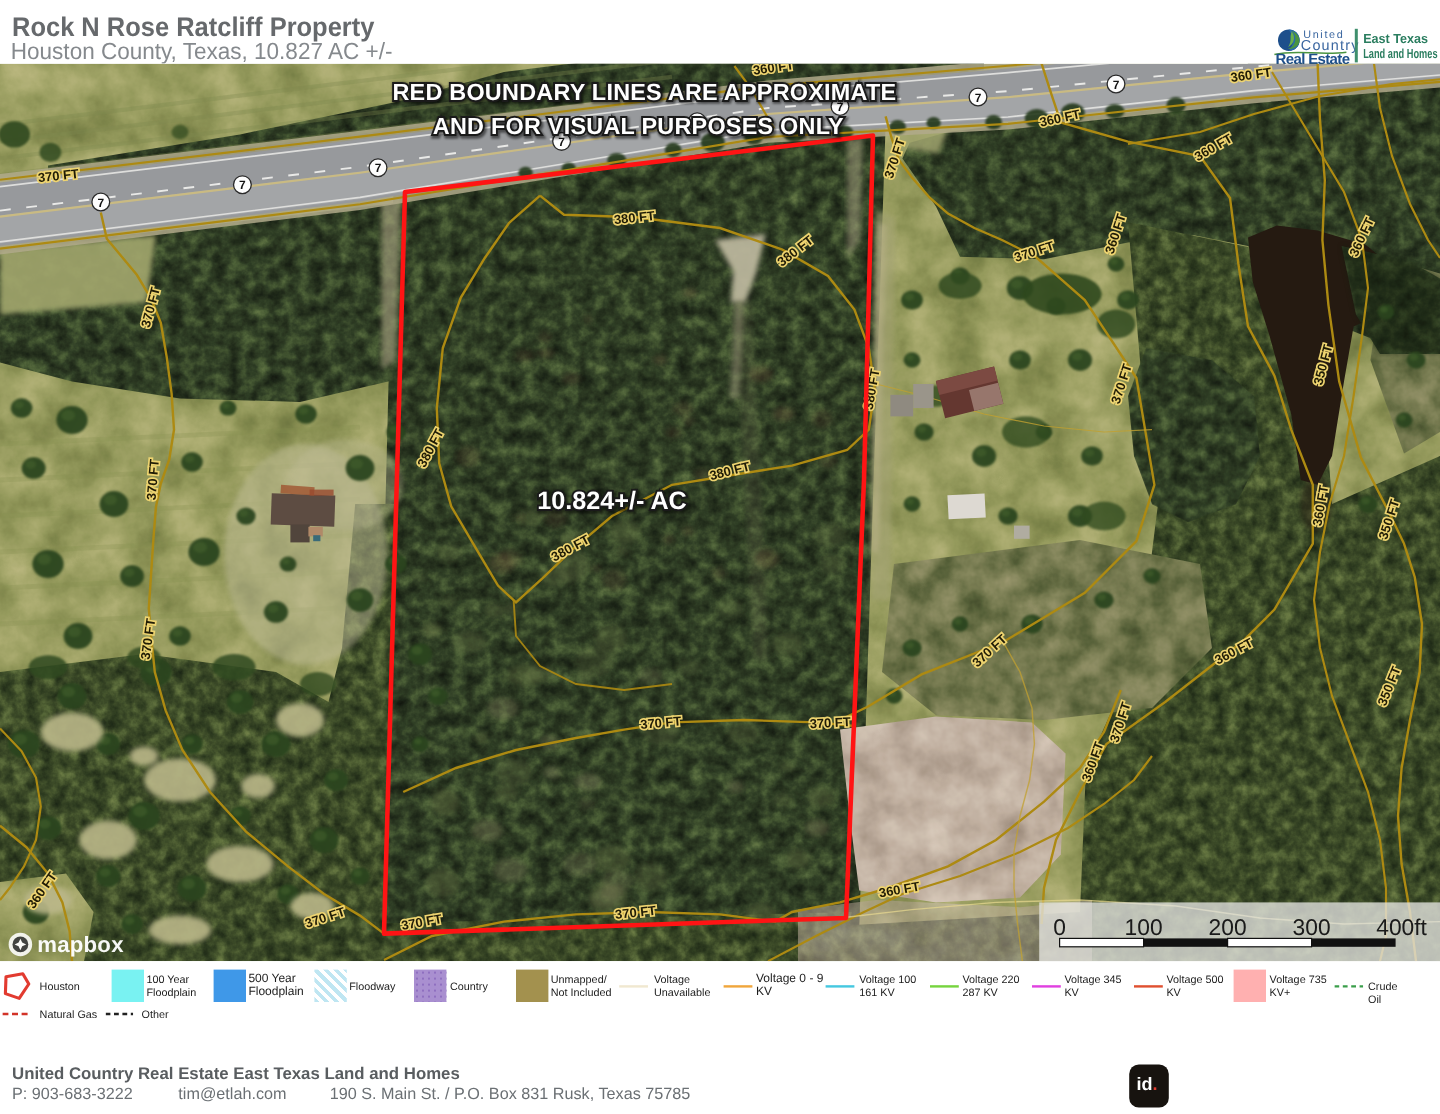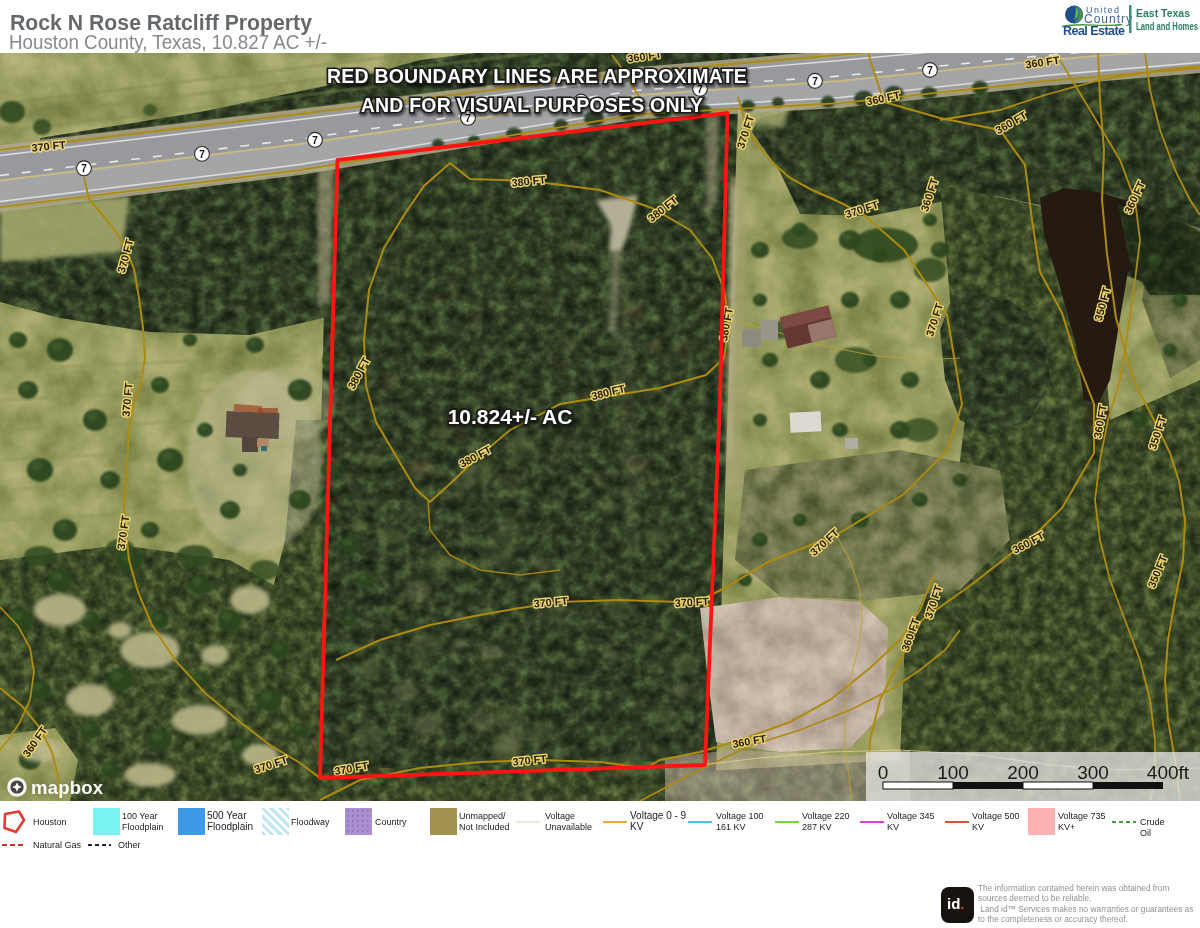--- a/index.html
+++ b/index.html
@@ -6,21 +6,21 @@
 *{box-sizing:border-box}
 </style></head>
 <body>
 <div style="position:relative;width:1112px;height:928px">
 
 <svg style="position:absolute;left:0;top:0" width="400" height="53">
 <text x="10" y="30" font-family="Liberation Sans, sans-serif" font-size="22.5" font-weight="bold" fill="#66696c" textLength="302" lengthAdjust="spacingAndGlyphs">Rock N Rose Ratcliff Property</text>
 <text x="9" y="49" font-family="Liberation Sans, sans-serif" font-size="19.5" fill="#85898d" textLength="318" lengthAdjust="spacingAndGlyphs">Houston County, Texas, 10.827 AC +/-</text>
 </svg>
 
-<div style="position:absolute;left:1058px;top:1px;width:142px;height:40px">
+<div style="position:absolute;left:1058px;top:20px;width:142px;height:40px">
 <svg width="142" height="40" viewBox="0 0 142 40" style="overflow:visible">
 <circle cx="16" cy="13.5" r="9" fill="#1d4f8b"></circle>
 <path d="M16,4.5 a9,9 0 0 1 0,18 c3.2,-4 4,-7.5 3.2,-10.6 c-0.8,-2.6 -1.7,-5 -3.2,-7.4 Z" fill="#2a6aab"></path>
 <path d="M18,5.5 c3.4,2.4 4.2,6.6 3,9.9 c-1.2,2.9 -3.3,4.6 -5.8,5.4 c4.2,0.4 8.3,-1.7 9.5,-5.4 c1,-3.7 -1.7,-8.2 -6.7,-9.9 Z" fill="#4a9440"></path>
 <path d="M18.4,6.3 c2,2.4 2.4,5.7 1.4,8.2 c-0.8,2.1 -2.4,3.7 -4.3,4.6 c1.5,-2.5 2.1,-5 2,-7.2 c-0.1,-2 0.3,-3.9 0.9,-5.6 Z" fill="#6ab04c"></path>
 <text x="28" y="11.5" font-family="Liberation Sans, sans-serif" font-size="9" fill="#3a66a0" textLength="33">United</text>
 <text x="26" y="21.5" font-family="Liberation Sans, sans-serif" font-size="12" fill="#3a66a0" textLength="48">Country</text>
 <path d="M4,25.5 C22,21 42,26.5 64,23.5" stroke="#4a9440" stroke-width="1.3" fill="none"></path>
 <text x="5" y="33.5" font-family="Liberation Sans, sans-serif" font-size="12.5" font-weight="bold" fill="#1d4f8b" textLength="62">Real Estate</text>
 <rect x="71" y="4" width="2.5" height="28" fill="#3f8f6d"></rect>
@@ -678,19 +678,20 @@
 <svg style="position:absolute;left:2px;top:842px" width="24" height="6">
       <line x1="0" y1="3" x2="24" y2="3" stroke="#d23328" stroke-width="2" stroke-dasharray="5 3"></line>
     </svg>
 <div style="position:absolute;left:33px;top:840px;font-size:9px;line-height:10.5px;color:#1c1c1c">Natural Gas</div>
 
 <svg style="position:absolute;left:88px;top:842px" width="23" height="6">
       <line x1="0" y1="3" x2="23" y2="3" stroke="#222222" stroke-width="2" stroke-dasharray="4 3"></line>
     </svg>
 <div style="position:absolute;left:118px;top:840px;font-size:9px;line-height:10.5px;color:#1c1c1c">Other</div>
 
-
+<div style="position:absolute;left:10px;top:886px;font-size:14px;font-weight:bold;color:#595d60">United Country Real Estate East Texas Land and Homes</div>
+
+<div style="position:absolute;left:10px;top:904px;font-size:13.5px;color:#6b7074">P: 903-683-3222<span style="display:inline-block;width:38px"></span>tim@etlah.com<span style="display:inline-block;width:36px"></span>190 S. Main St. / P.O. Box 831 Rusk, Texas 75785</div>
 
 <div style="position:absolute;left:941px;top:887px;width:33px;height:36px;background:#17130f;border-radius:8px"></div>
 <div style="position:absolute;left:947px;top:895px;font-size:15px;font-weight:bold;color:#ffffff;font-family:'Liberation Sans',sans-serif">id<span style="color:#e03a2f">.</span></div>
 
-<div style="position:absolute;left:978px;top:883px;width:220px;font-size:8.3px;line-height:10.4px;color:#8e9296">The information contained herein was obtained from sources deemed to be reliable.<br>&nbsp;Land id™ Services makes no warranties or guarantees as to the completeness or accuracy thereof.</div>
 
 </div>
 </body></html>

